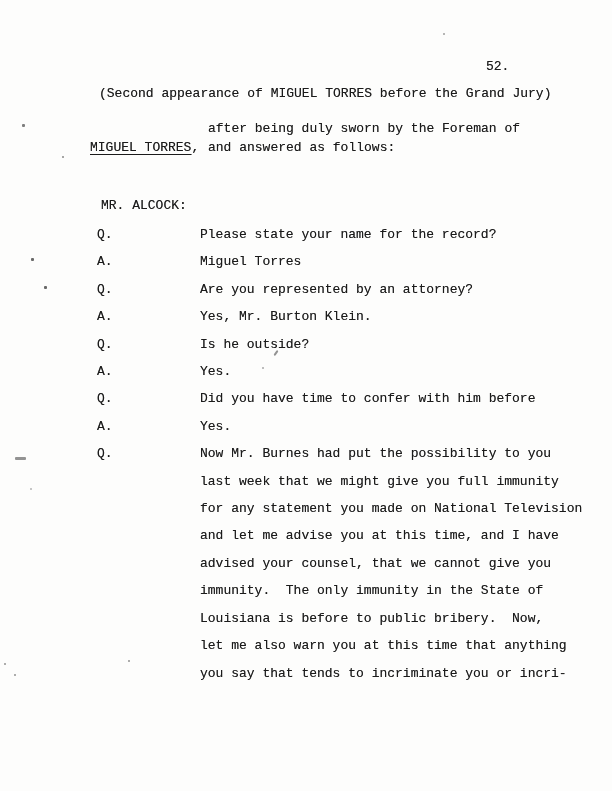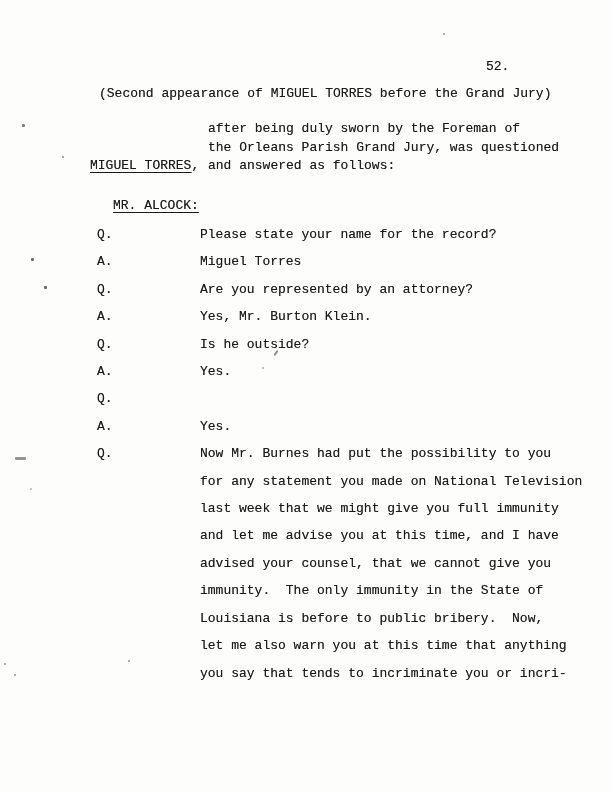--- a/index.html
+++ b/index.html
@@ -57,23 +57,22 @@
   .sworn-name-cell .uline {
     text-decoration: underline;
     text-decoration-thickness: 1.2px;
     text-underline-offset: 3px;
   }
   .sworn-lines { line-height: 18.5px; }
   .sworn-lines div { white-space: pre; }
   .examiner-heading {
     position: absolute;
     top: 198px;
-    left: 113px;
-    white-space: pre;
-    text-decoration: underline;
+    left: 101px;
+    white-space: pre;
     text-decoration-thickness: 1.2px;
     text-underline-offset: 3px;
   }
   .qa-block {
     position: absolute;
     top: 221px;
     left: 97px;
     width: 480px;
   }
   .qa-row { display: flex; align-items: flex-start; }
@@ -98,21 +97,20 @@
 
   <div class="page-number">52.</div>
 
   <div class="appearance-heading">(Second appearance of MIGUEL TORRES before the Grand Jury)</div>
 
 
   <div class="sworn-block">
     <div class="sworn-name-cell"><span class="uline">MIGUEL TORRES</span><span>,</span></div>
     <div class="sworn-lines">
       <div class="sworn-line">after being duly sworn by the Foreman of</div>
-      <div class="sworn-line">the Orleans Parish Grand Jury, was questioned</div>
       <div class="sworn-line">and answered as follows:</div>
     </div>
   </div>
 
   <div class="examiner-heading">MR. ALCOCK:</div>
 
   <div class="qa-block">
 
     <div class="qa-row">
       <div class="qa-label">Q.</div>
@@ -152,36 +150,37 @@
     <div class="qa-row">
       <div class="qa-label">A.</div>
       <div class="qa-text">
         <div class="qa-line">Yes.</div>
       </div>
     </div>
 
     <div class="qa-row">
       <div class="qa-label">Q.</div>
       <div class="qa-text">
+        <div class="qa-line">Did you have time to confer with him before</div>
       </div>
     </div>
 
     <div class="qa-row">
       <div class="qa-label">A.</div>
       <div class="qa-text">
         <div class="qa-line">Yes.</div>
       </div>
     </div>
 
     <div class="qa-row">
       <div class="qa-label">Q.</div>
       <div class="qa-text">
         <div class="qa-line">Now Mr. Burnes had put the possibility to you</div>
+        <div class="qa-line">last week that we might give you full immunity</div>
         <div class="qa-line">for any statement you made on National Television</div>
-        <div class="qa-line">last week that we might give you full immunity</div>
         <div class="qa-line">and let me advise you at this time, and I have</div>
         <div class="qa-line">advised your counsel, that we cannot give you</div>
         <div class="qa-line">immunity.  The only immunity in the State of</div>
         <div class="qa-line">Louisiana is before to public bribery.  Now,</div>
         <div class="qa-line">let me also warn you at this time that anything</div>
         <div class="qa-line">you say that tends to incriminate you or incri-</div>
       </div>
     </div>
 
   </div>

